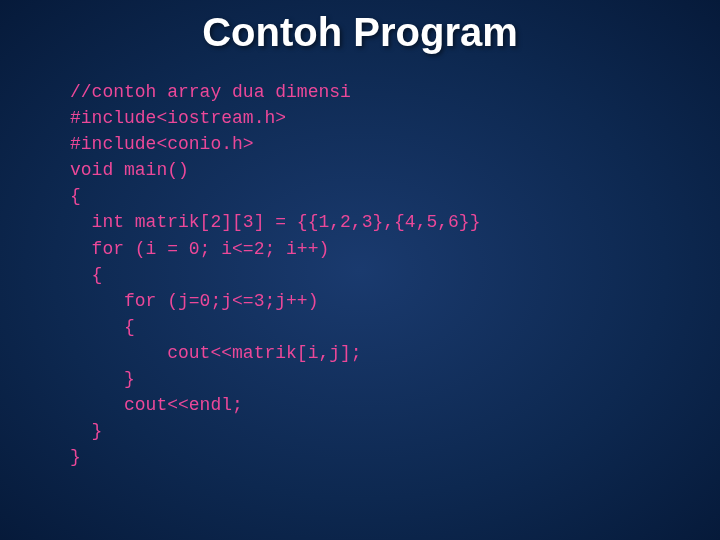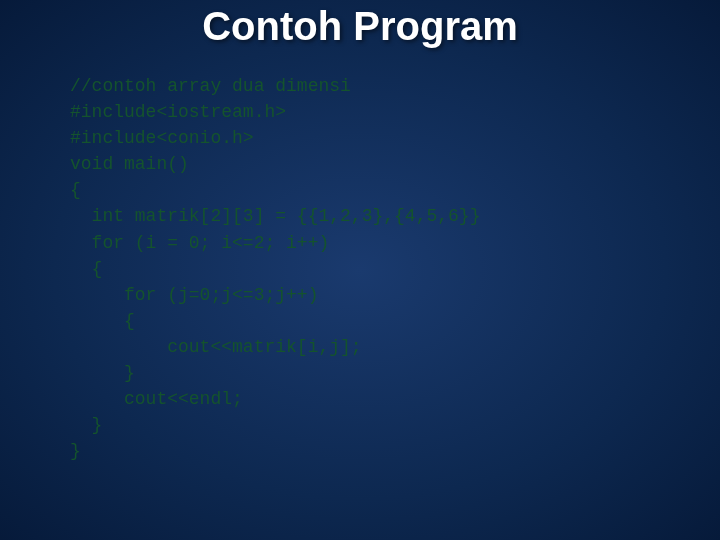--- a/index.html
+++ b/index.html
@@ -10,32 +10,32 @@
     overflow: hidden;
   }
   body {
     background: radial-gradient(ellipse at center, #1a3a6e 0%, #0d2850 60%, #061a3a 100%);
     font-family: Arial, Helvetica, sans-serif;
   }
   .slide {
     width: 720px;
     height: 540px;
     box-sizing: border-box;
-    padding: 4px 40px 40px 40px;
+    padding: 10px 40px 40px 40px;
   }
   .title {
     color: #ffffff;
     font-size: 40px;
     font-weight: bold;
     text-align: center;
     margin-bottom: 24px;
     text-shadow: 2px 2px 4px rgba(0,0,0,0.5);
   }
   .code-block {
-    color: #14532d;
+    color: #ec4899;
     font-family: "Courier New", Courier, monospace;
     font-size: 18px;
     line-height: 1.45;
     white-space: pre;
     padding-left: 30px;
   }
 </style>
 </head>
 <body>
 

